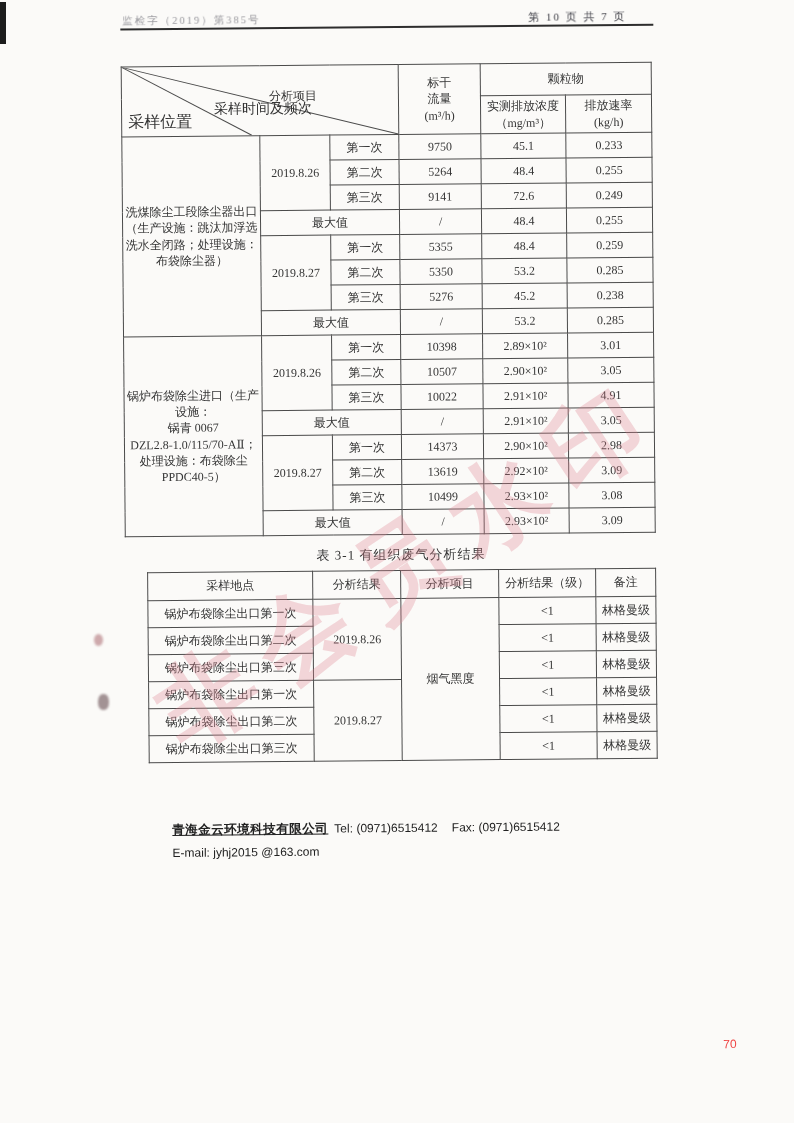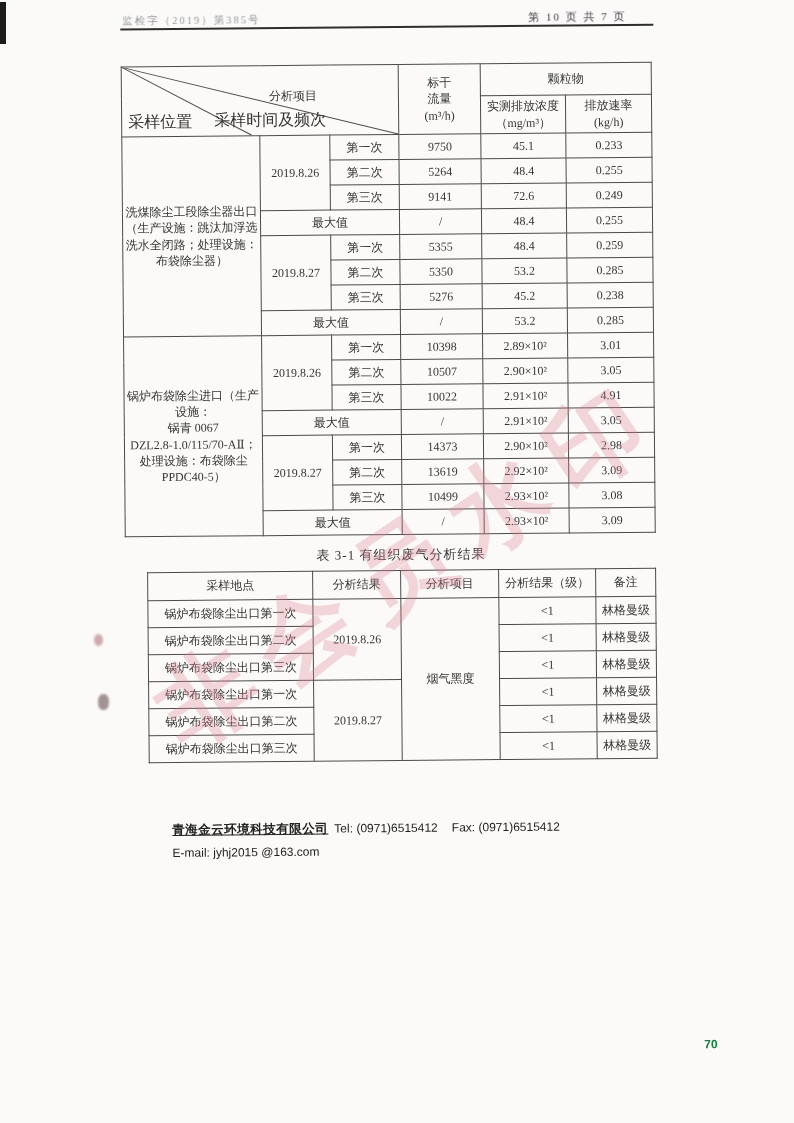--- a/index.html
+++ b/index.html
@@ -34,21 +34,21 @@
   }
   .ml{white-space:pre-line;}
 
   #t1{position:absolute;left:125px;top:64px;width:530px;}
   #t1 tbody tr{height:25px;}
   #t1 .hr1{height:32px;}
   #t1 .hr2{height:38px;}
   .corner{position:relative;padding:0;}
   .corner svg{position:absolute;inset:0;width:100%;height:100%;}
   .corner .c-top{position:absolute;left:147px;top:22px;font-size:12px;}
-  .corner .c-mid{position:absolute;left:92px;top:43px;font-size:16px;}
+  .corner .c-mid{position:absolute;left:92px;top:34px;font-size:14px;}
   .corner .c-bot{position:absolute;left:6px;top:44px;font-size:16px;}
 
   #t2{position:absolute;left:147px;top:570px;width:508px;}
   #t2 thead tr{height:28px;}
   #t2 tbody tr{height:27px;}
 
   .t2-title{
     position:absolute;left:147px;top:546px;width:508px;text-align:center;
     font-size:13px;color:#333;letter-spacing:1px;
   }
@@ -57,22 +57,22 @@
   .footer{position:absolute;left:170px;top:820px;font-size:12px;color:#222;}
   .footer .company{
     font-weight:bold;text-decoration:underline;letter-spacing:0.5px;
     font-size:12.5px;margin-right:6px;
   }
   .footer .contact{font-family:"Liberation Sans","DejaVu Sans",sans-serif;font-size:12px;}
   .footer .row2{margin-top:7px;font-family:"Liberation Sans","DejaVu Sans",sans-serif;}
   .gap{display:inline-block;width:14px;}
 
   .page-num{
-    position:absolute;left:700px;top:1040px;font-size:12px;
-    font-family:"Liberation Sans","DejaVu Sans",sans-serif;color:#15803d;font-weight:bold;
+    position:absolute;left:719px;top:1040px;font-size:12px;
+    font-family:"Liberation Sans","DejaVu Sans",sans-serif;color:#ef4444;
   }
 
   
   .watermark{
     position:absolute;left:30px;top:500px;width:760px;text-align:center;
     font-size:96px;font-weight:bold;letter-spacing:20px;
     color:rgba(222,130,142,0.30);
     transform:rotate(-33deg);transform-origin:50% 50%;
     pointer-events:none;white-space:nowrap;
   }

